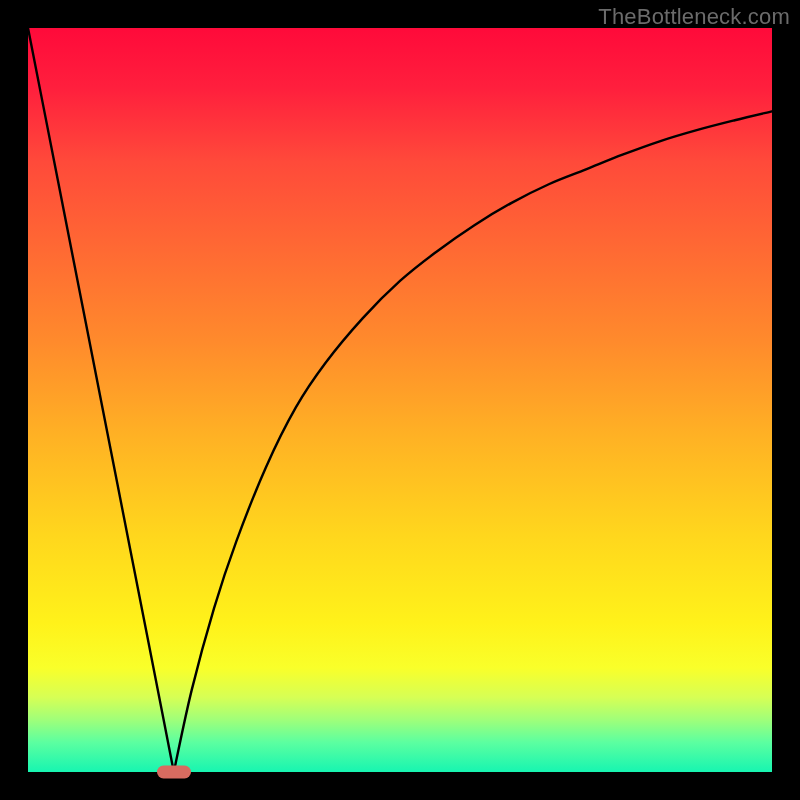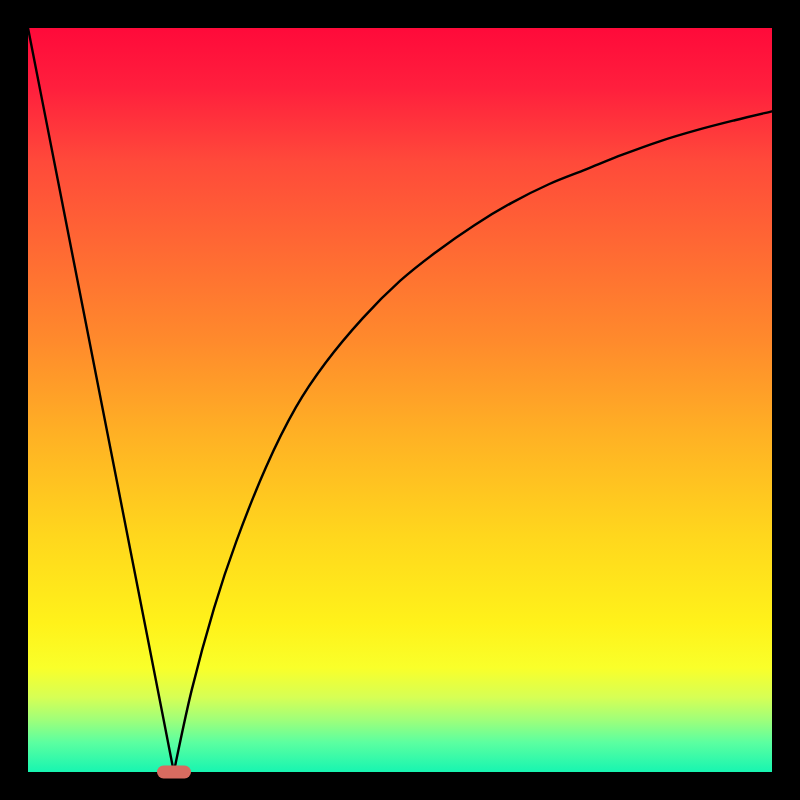--- a/index.html
+++ b/index.html
@@ -75,13 +75,14 @@
   <div class="plot-area">
 
     <svg class="curve" viewBox="0 0 744 744" preserveAspectRatio="none">
       <path id="left-branch-path" fill="none" stroke="#000" stroke-width="2.4" stroke-linecap="round" d="M0.00 0.00 L14.88 75.89 L29.76 151.78 L44.64 227.66 L59.52 303.55 L74.40 379.44 L89.28 455.33 L104.16 531.22 L119.04 607.10 L133.92 682.99 L145.82 744.00"></path>
       <path id="right-branch-path" fill="none" stroke="#000" stroke-width="2.4" stroke-linecap="round" d="M145.82 744.00 C149.04 729.27,156.45 691.62,163.68 662.16 C170.91 632.70,177.96 607.10,186.00 580.32 C194.04 553.54,198.95 538.80,208.32 513.36 C217.69 487.92,227.37 463.07,238.08 438.96 C248.79 414.85,257.13 398.19,267.84 379.44 C278.55 360.69,285.55 350.87,297.60 334.80 C309.65 318.73,321.41 304.89,334.80 290.16 C348.19 275.43,358.61 265.01,372.00 252.96 C385.39 240.91,395.81 233.24,409.20 223.20 C422.59 213.16,433.01 205.86,446.40 197.16 C459.79 188.46,470.21 182.21,483.60 174.84 C496.99 167.47,507.41 162.27,520.80 156.24 C534.19 150.21,544.61 146.72,558.00 141.36 C571.39 136.00,581.81 131.57,595.20 126.48 C608.59 121.39,619.01 117.51,632.40 113.09 C645.79 108.67,656.21 105.68,669.60 101.93 C682.99 98.18,693.41 95.60,706.80 92.26 C720.19 88.91,737.30 84.94,744.00 83.33"></path>
     </svg>
 
     <div class="marker" id="min-marker" style="left: 145.824px; top: 744px;"></div>
   </div>
 
+  <div class="watermark">TheBottleneck.com</div>
 </div>
 
 </body></html>

